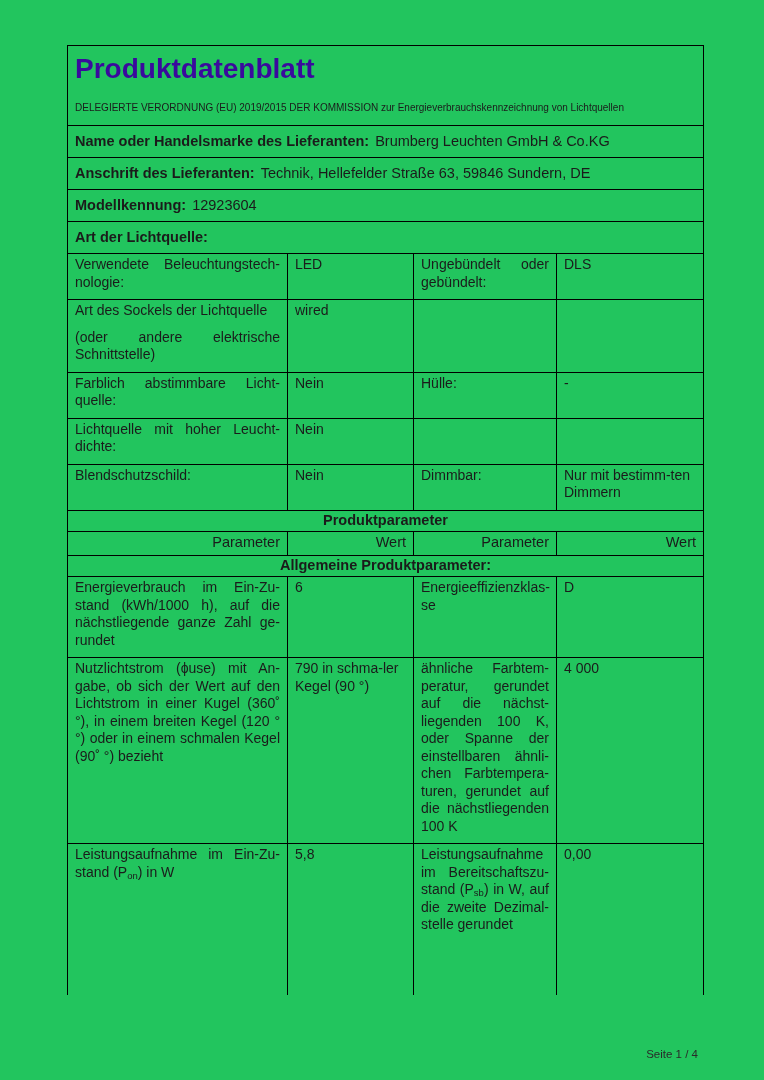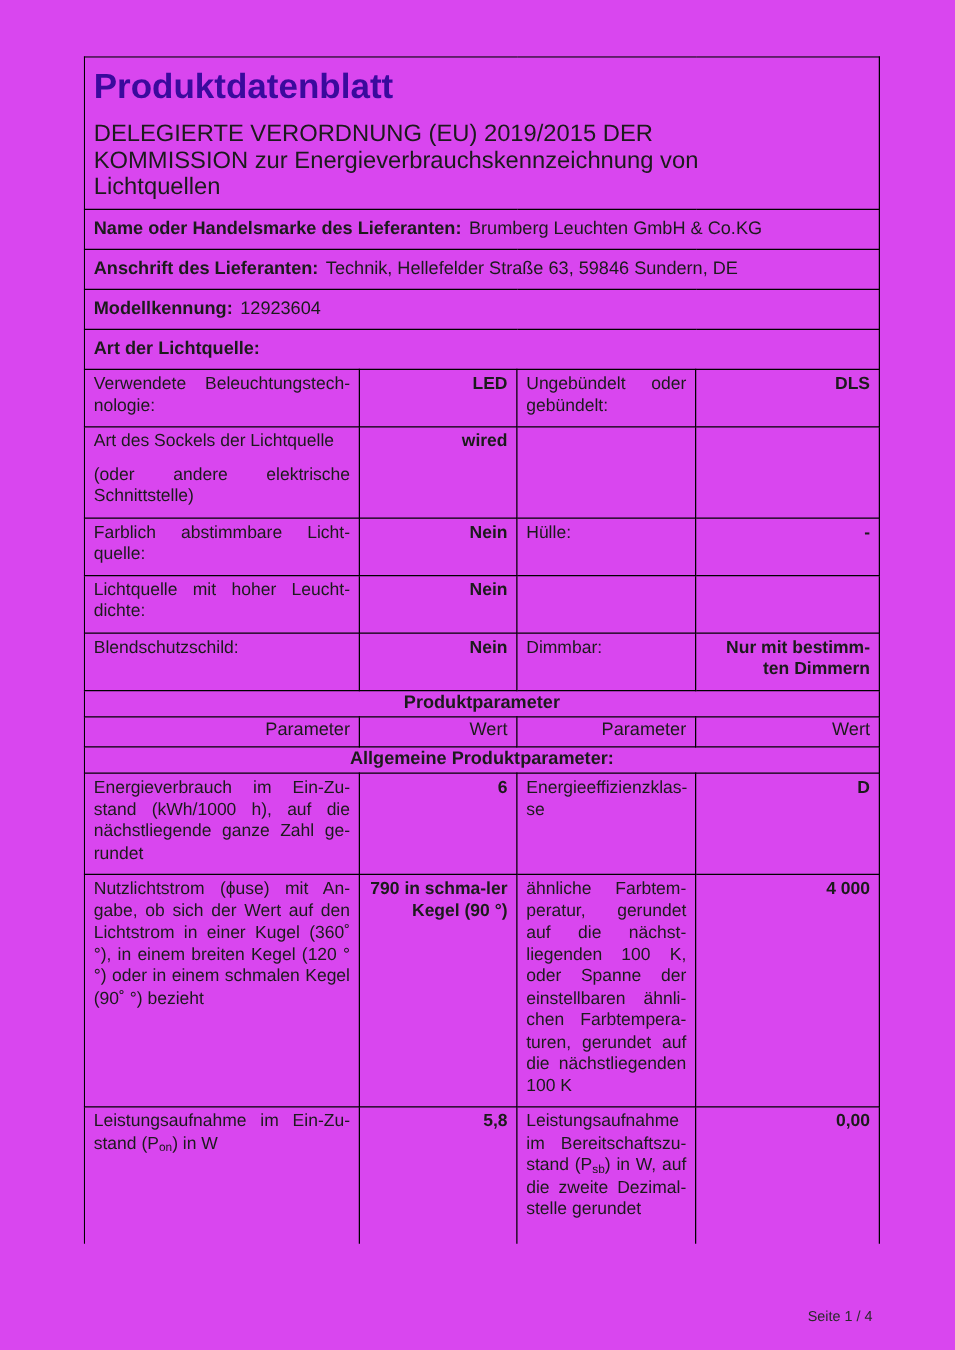--- a/index.html
+++ b/index.html
@@ -4,21 +4,21 @@
 <style>
   * { margin: 0; padding: 0; box-sizing: border-box; }
   html, body { background: #ffffff; }
   body {
     width: 764px; height: 1080px;
     position: relative;
     font-family: "Liberation Sans", sans-serif;
     color: #1b1b1b;
     overflow: hidden;
   }
-  .page { position: absolute; inset: 0; background: #d946ef; }
+  .page { position: absolute; inset: 0; background: #22c55e; }
   .sheet-clip {
     position: absolute; left: 67px; top: 45px;
     width: 638px; height: 950px;
     overflow: hidden;
   }
   table {
     border-collapse: collapse;
     table-layout: fixed;
     width: 636px;
   }
@@ -31,31 +31,31 @@
   }
   
   .masthead-cell { padding: 7px 7px 7px; }
   .doc-title {
     font-size: 28px;
     font-weight: bold;
     line-height: 32px;
     margin-bottom: 7px;
     letter-spacing: 0px;
   }
-  .doc-regulation { font-size: 19px; line-height: 21px; padding-right: 60px; margin-top: 12px; }
+  .doc-regulation { font-size: 10px; line-height: 21px; padding-right: 60px; margin-top: 12px; }
   
   .info-cell { padding: 6px 7px 7px; font-size: 14.5px; line-height: 18px; }
   .info-label { font-weight: bold; }
   .info-value { margin-left: 6px; }
   
   .header-cell { text-align: center; font-weight: bold; padding: 1px 7px 2px; font-size: 14.5px; }
   .colhead-cell { text-align: right; padding: 2px 7px 3px; font-size: 14.5px; }
   
   .param-cell { text-align: justify; padding: 2px 7px 8px; }
-  .value-cell { text-align: right;  padding: 2px 7px 8px; font-weight: bold; }
+  .value-cell { text-align: left;  padding: 2px 7px 8px; }
   .param-cell p { text-align: justify; }
   .param-cell p + p { margin-top: 9px; }
   sub { font-size: 9.5px; line-height: 0; vertical-align: -2px; margin-top: 18px; }
   
   #table-body tr:last-child td { padding-bottom: 80px; }
   .footer {
     position: absolute;
     top: 1048px; right: 66px;
     font-size: 11.5px;
     color: #2a2a2a;

